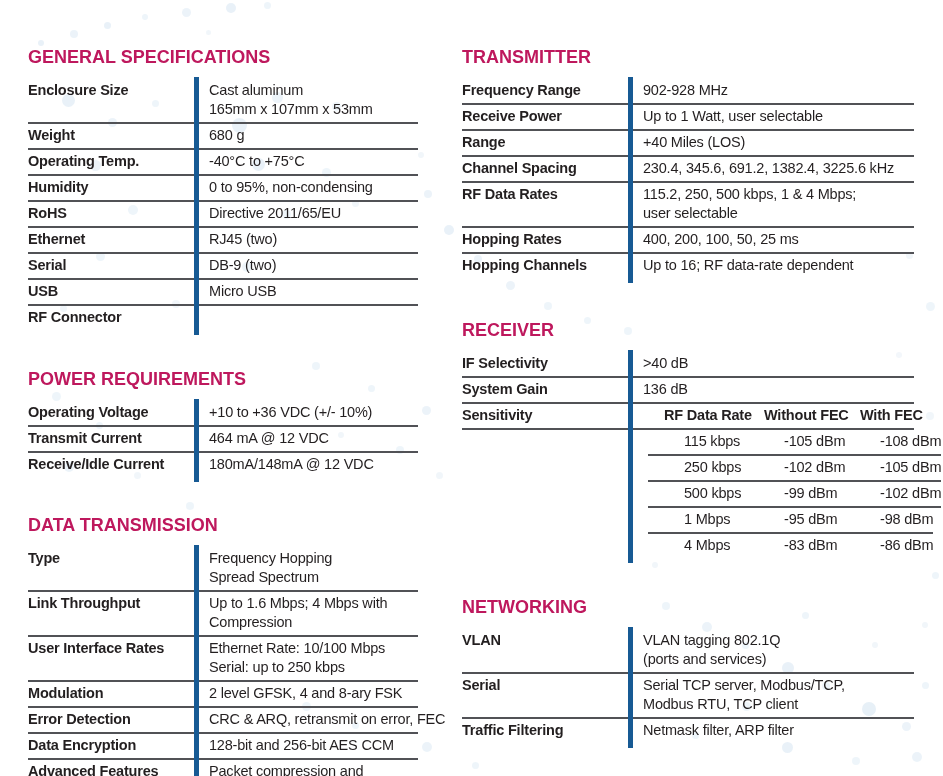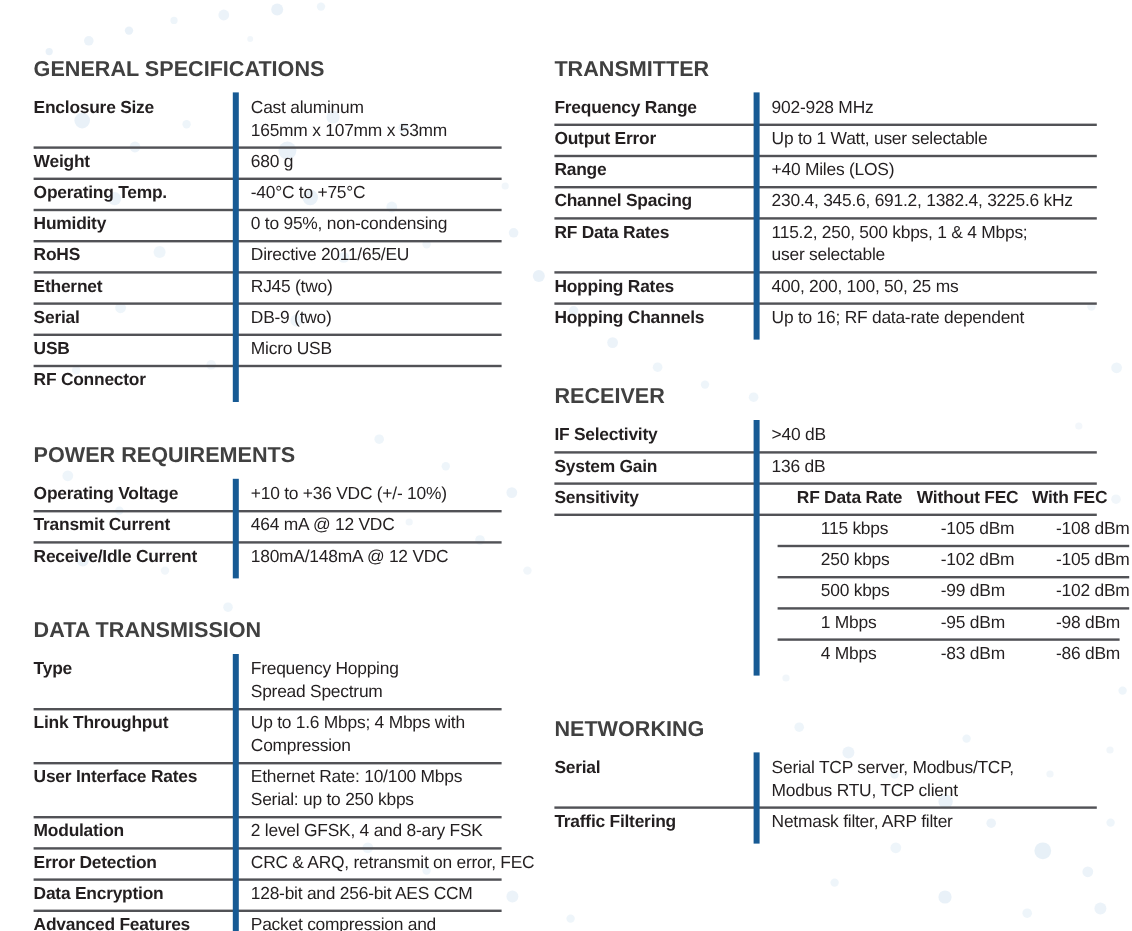--- a/index.html
+++ b/index.html
@@ -7,21 +7,21 @@
     position:relative;width:943px;height:776px;background:#ffffff;overflow:hidden;
     font-family:"Liberation Sans","DejaVu Sans",sans-serif;color:#231f20;
     letter-spacing:-0.2px;
   }
   #dots{position:absolute;inset:0;z-index:0;}
   .dot{position:absolute;border-radius:50%;background:#cfe1f0;}
   .col{position:absolute;top:46px;z-index:1;}
   #col-left{left:28px;width:390px;}
   #col-right{left:462px;width:452px;}
   h2{
-    font-size:18px;line-height:22px;font-weight:bold;color:#404040;
+    font-size:18px;line-height:22px;font-weight:bold;color:#be185d;
     margin:0 0 11px 0;letter-spacing:0px;
   }
   .sec-gap-a{margin-top:38px;}
   .sec-gap-b{margin-top:37px;}
   .sec-gap-c{margin-top:41px;}
   .sec-gap-d{margin-top:38px;}
   .tbl{position:relative;}
   .bar{
     position:absolute;left:166px;top:-2px;bottom:-5px;width:4.5px;
     background:#175a94;z-index:2;
@@ -231,21 +231,21 @@
 
     <section>
       <h2>TRANSMITTER</h2>
       <div class="tbl">
         <div class="bar"></div>
         <div class="row bordered">
           <div class="lbl">Frequency Range</div>
           <div class="val">902-928 MHz</div>
         </div>
         <div class="row bordered">
-          <div class="lbl">Output Error</div>
+          <div class="lbl">Receive Power</div>
           <div class="val">Up to 1 Watt, user selectable</div>
         </div>
         <div class="row bordered">
           <div class="lbl">Range</div>
           <div class="val">+40 Miles (LOS)</div>
         </div>
         <div class="row bordered">
           <div class="lbl">Channel Spacing</div>
           <div class="val">230.4, 345.6, 691.2, 1382.4, 3225.6 kHz</div>
         </div>
@@ -326,20 +326,25 @@
           </div>
         </div>
       </div>
     </section>
 
     <section class="sec-gap-d">
       <h2>NETWORKING</h2>
       <div class="tbl">
         <div class="bar"></div>
         <div class="row bordered">
+          <div class="lbl">VLAN</div>
+          <div class="val">VLAN tagging 802.1Q
+(ports and services)</div>
+        </div>
+        <div class="row bordered">
           <div class="lbl">Serial</div>
           <div class="val">Serial TCP server, Modbus/TCP,
 Modbus RTU, TCP client</div>
         </div>
         <div class="row">
           <div class="lbl">Traffic Filtering</div>
           <div class="val">Netmask filter, ARP filter</div>
         </div>
       </div>
     </section>

